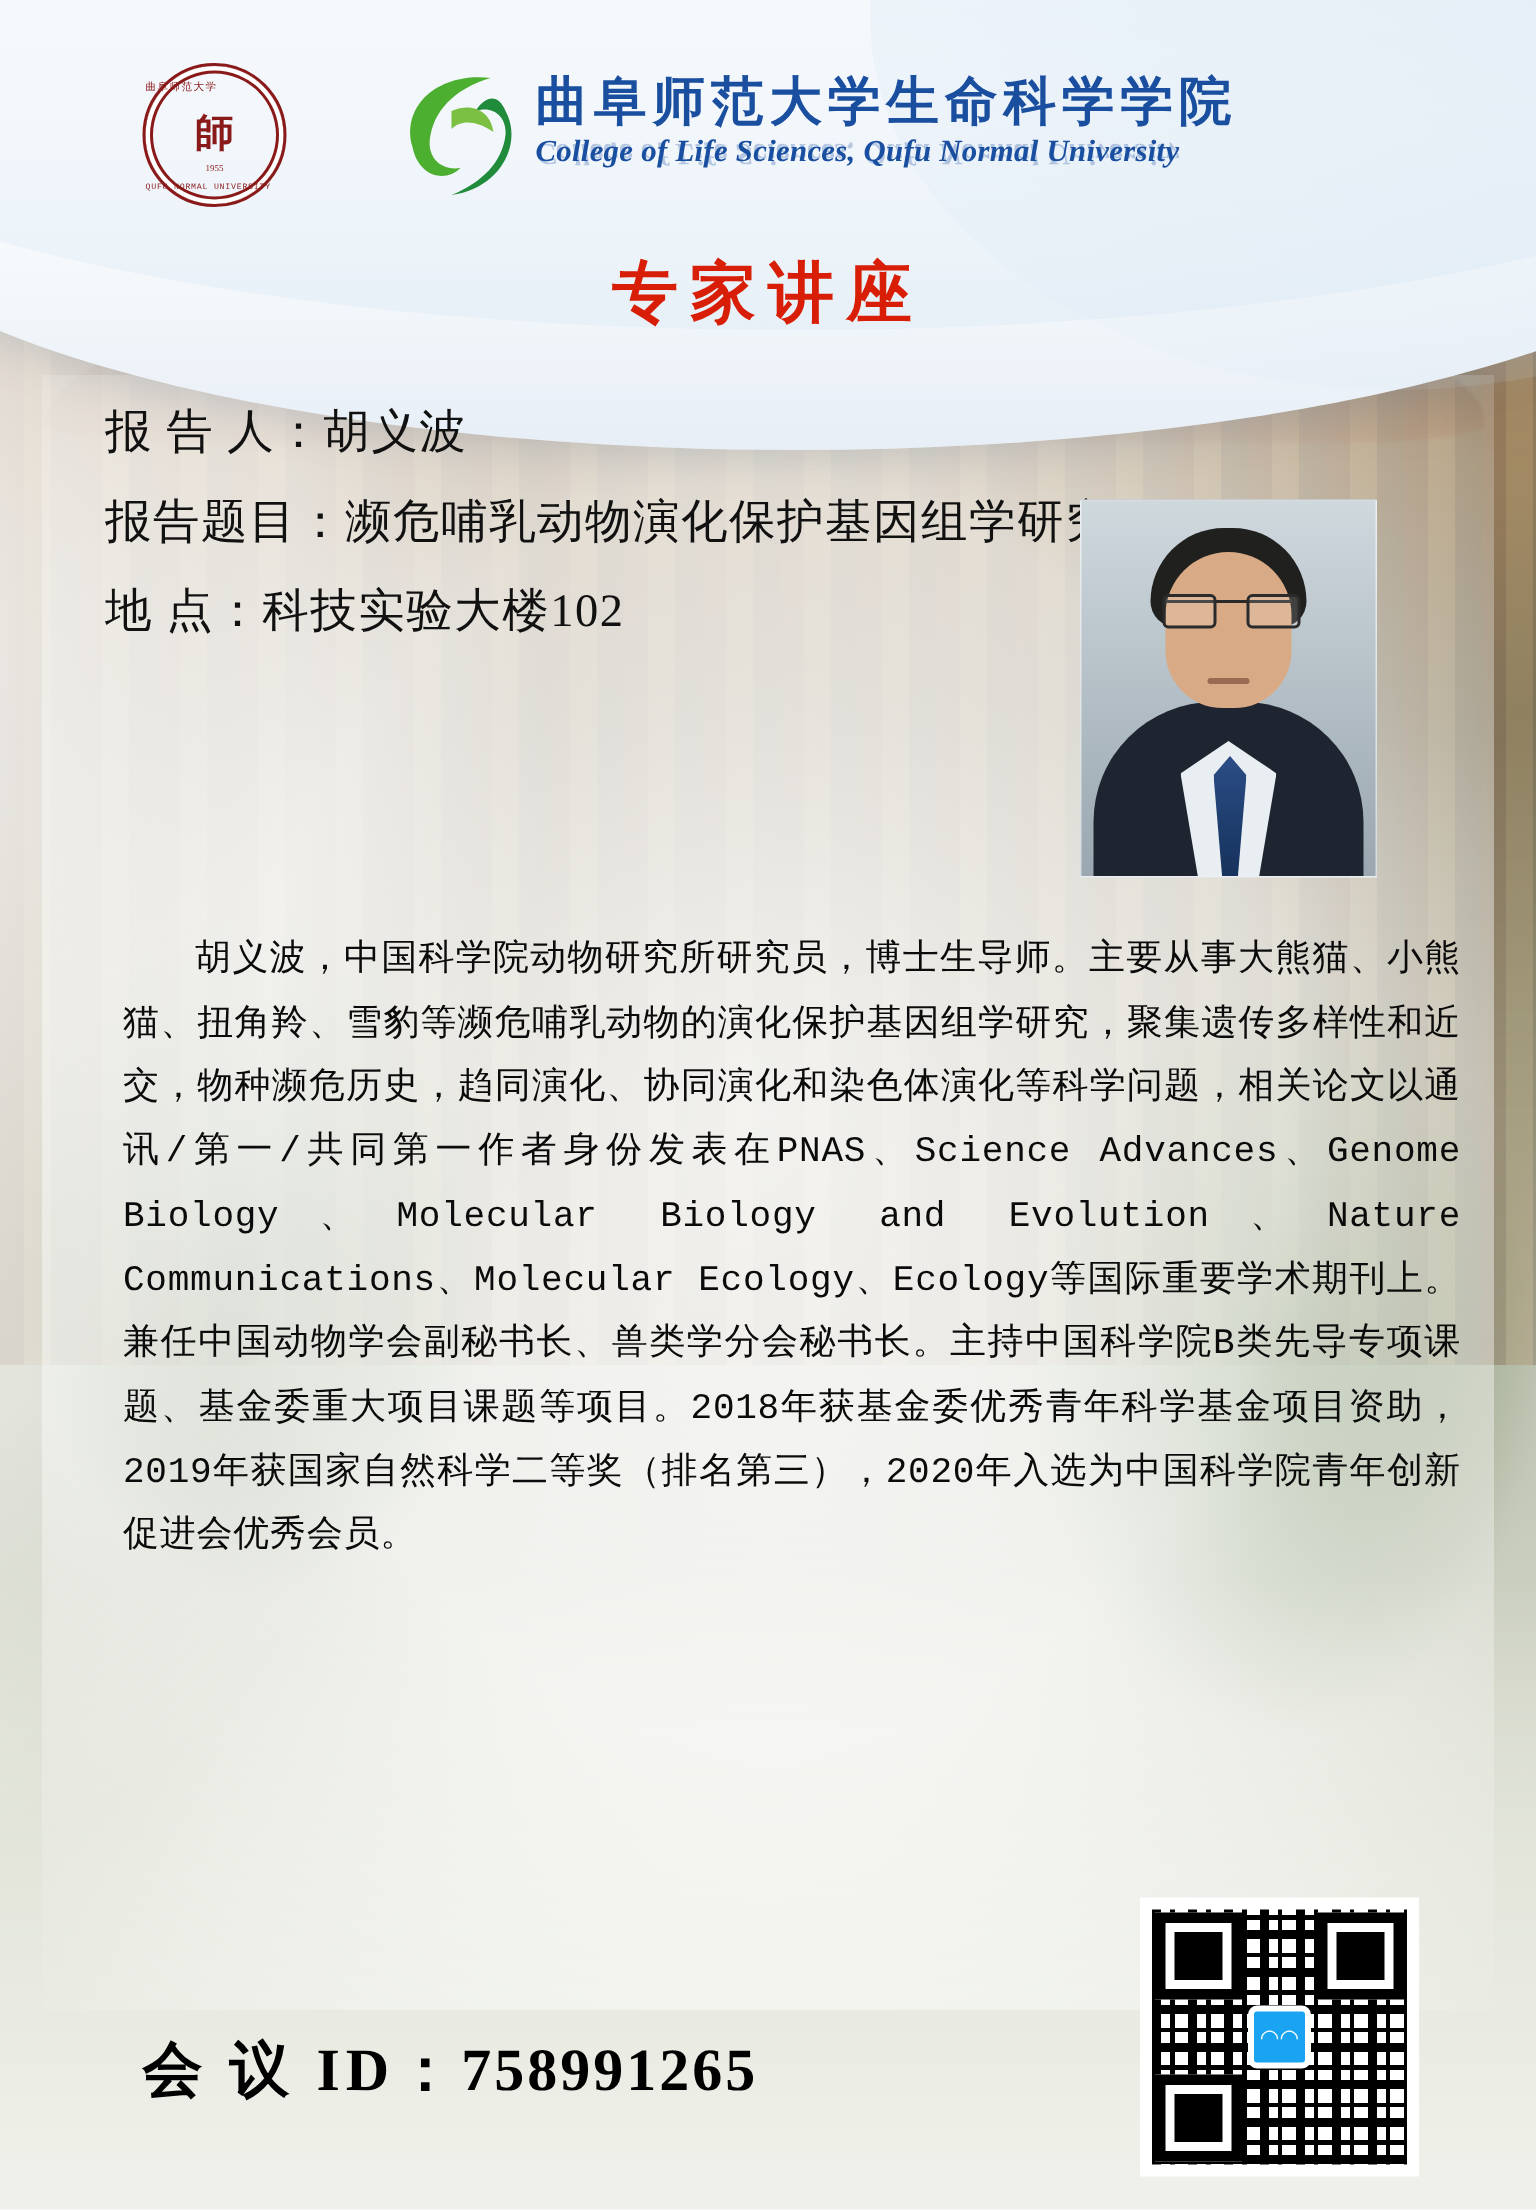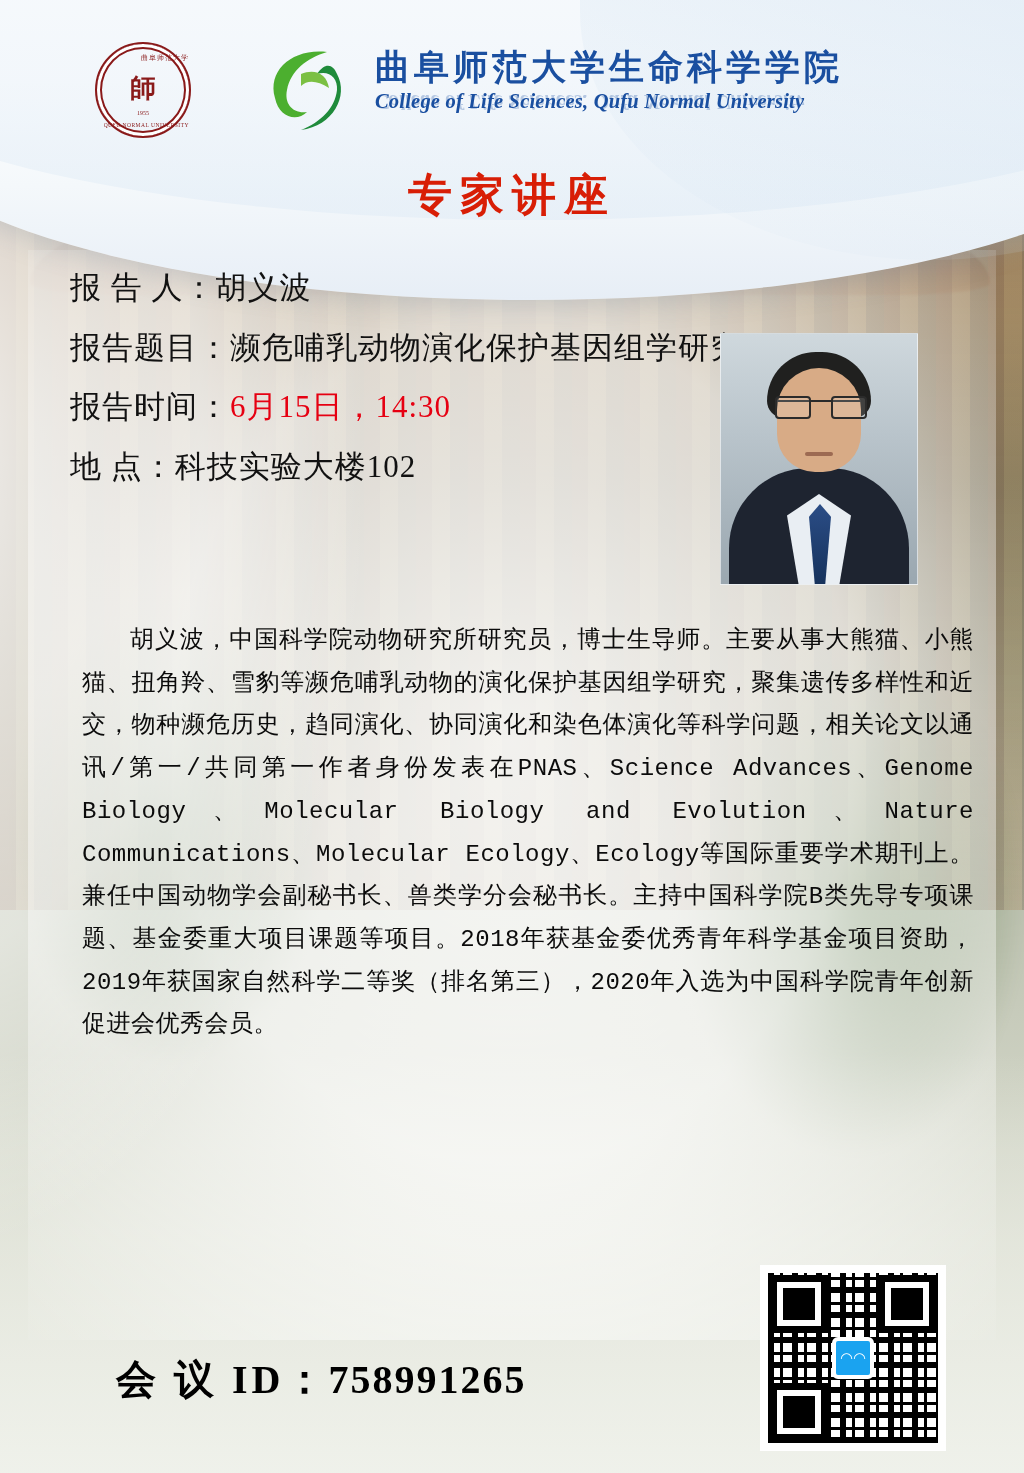--- a/index.html
+++ b/index.html
@@ -102,24 +102,24 @@
     width: 92px; height: 92px;
     border-radius: 50%;
     border: 2px solid #8a1a1a;
     box-shadow: inset 0 0 0 3px #ffffff, inset 0 0 0 5px #8a1a1a;
     color: #8a1a1a;
     flex: 0 0 auto;
   }
   .seal .seal-top, .seal .seal-bottom {
     position: absolute;
     left: 0; width: 92px;
-    text-align: right;
+    text-align: left;
     font-size: 7px;
     letter-spacing: 1px;
-    font-family: Liberation Serif, serif;
+    font-family: Liberation Mono, monospace;
   }
   .seal .seal-top { top: 9px; }
   .seal .seal-bottom { bottom: 8px; font-size: 5.5px; letter-spacing: .5px; }
   .seal .seal-mark {
     position: absolute;
     left: 50%; top: 50%;
     transform: translate(-50%,-52%);
     font-size: 26px;
     font-weight: bold;
     line-height: 1;
@@ -131,21 +131,21 @@
     font-size: 6px;
   }
 
   .leaf-logo {
     margin-left: 66px;
     width: 96px; height: 92px;
     flex: 0 0 auto;
     position: relative;
   }
   .titles {
-    margin-left: 22px;
+    margin-left: 4px;
     flex: 1 1 auto;
   }
   .title-cn {
     font-size: 35px;
     font-weight: bold;
     color: #1a4fa0;
     letter-spacing: 4px;
     font-family: "Liberation Serif", "DejaVu Serif", serif;
     line-height: 1.1;
   }
@@ -255,21 +255,21 @@
     line-height: 1.78;
     color: #0b0b0b;
     text-align: justify;
     font-family: Liberation Mono, monospace;
     letter-spacing: .5px;
   }
   .bio p { margin: 0; text-indent: 2em; }
 
   .meeting-id {
     position: absolute;
-    left: 116px; bottom: 66px;
+    left: 95px; bottom: 66px;
     font-size: 40px;
     font-weight: bold;
     color: #000;
     letter-spacing: 4px;
     font-family: "Liberation Serif", serif;
   }
   .meeting-id .idnum { letter-spacing: 2px; }
 
   
   .qr {
@@ -357,23 +357,20 @@
   </div>
 
   <div class="lecture-title">专家讲座</div>
 
   <div class="info">
     <div class="info-row">
       <span class="label">报 告 人：</span><span class="value">胡义波</span>
     </div>
     <div class="info-row">
       <span class="label">报告题目：</span><span class="value">濒危哺乳动物演化保护基因组学研究</span>
-    </div>
-    <div class="info-row">
-      <span class="label">报告时间：</span><span class="value red">6月15日，14:30</span>
     </div>
     <div class="info-row">
       <span class="label sp1">地    点：</span><span class="value">科技实验大楼102</span>
     </div>
   </div>
 
   <div class="portrait">
     <div class="suit"></div>
     <div class="shirt"></div>
     <div class="tie"></div>

